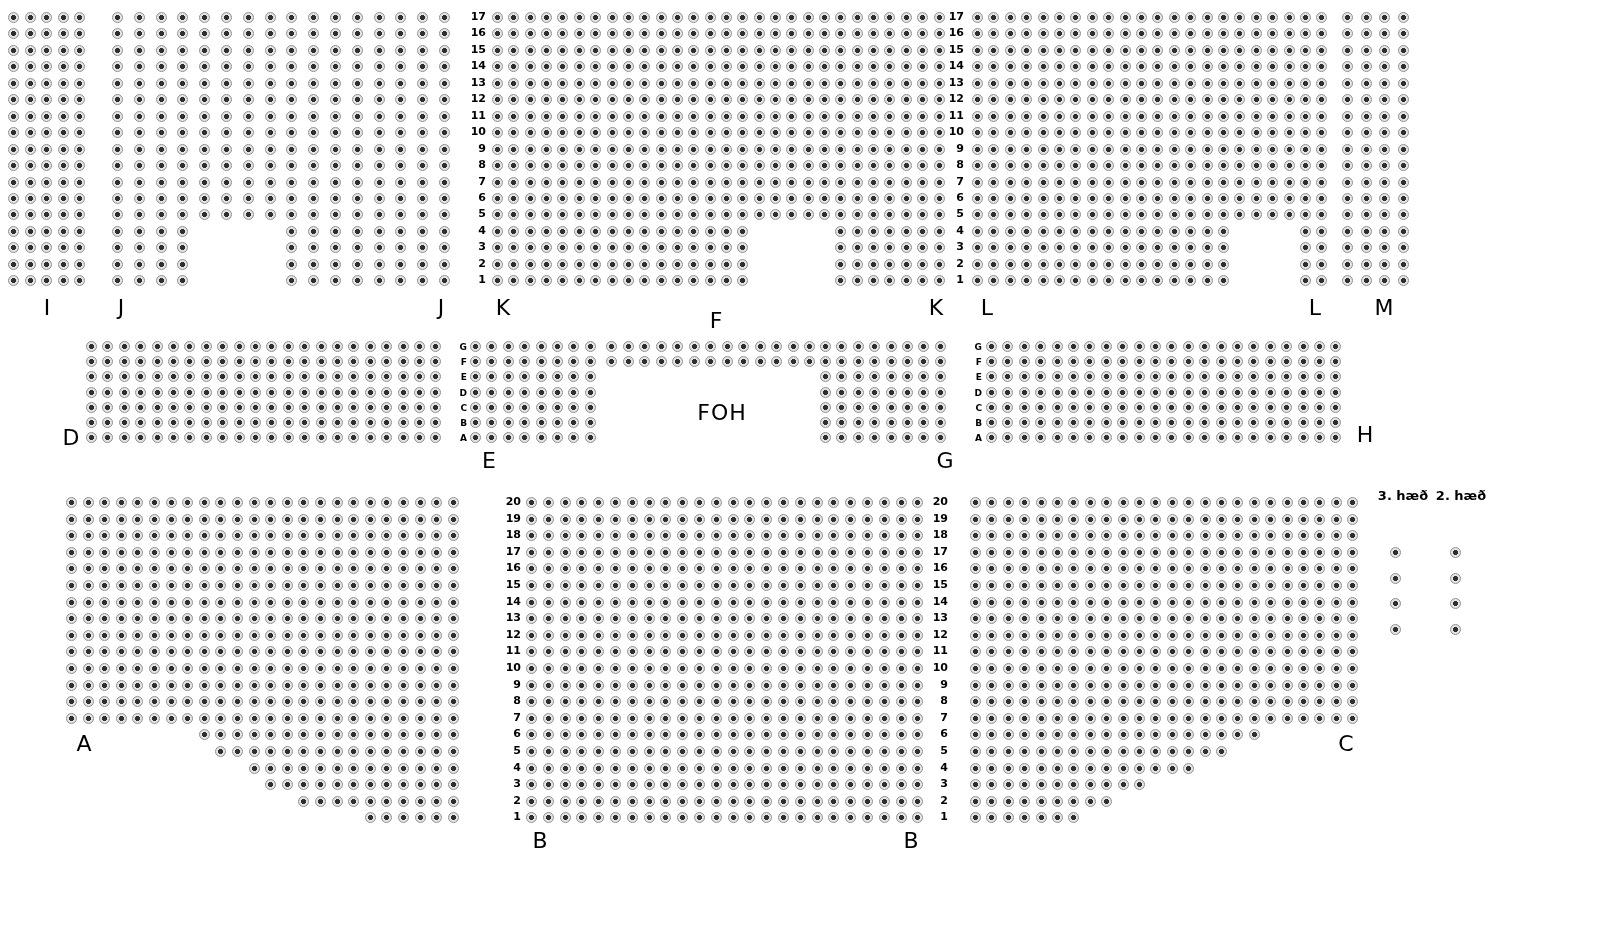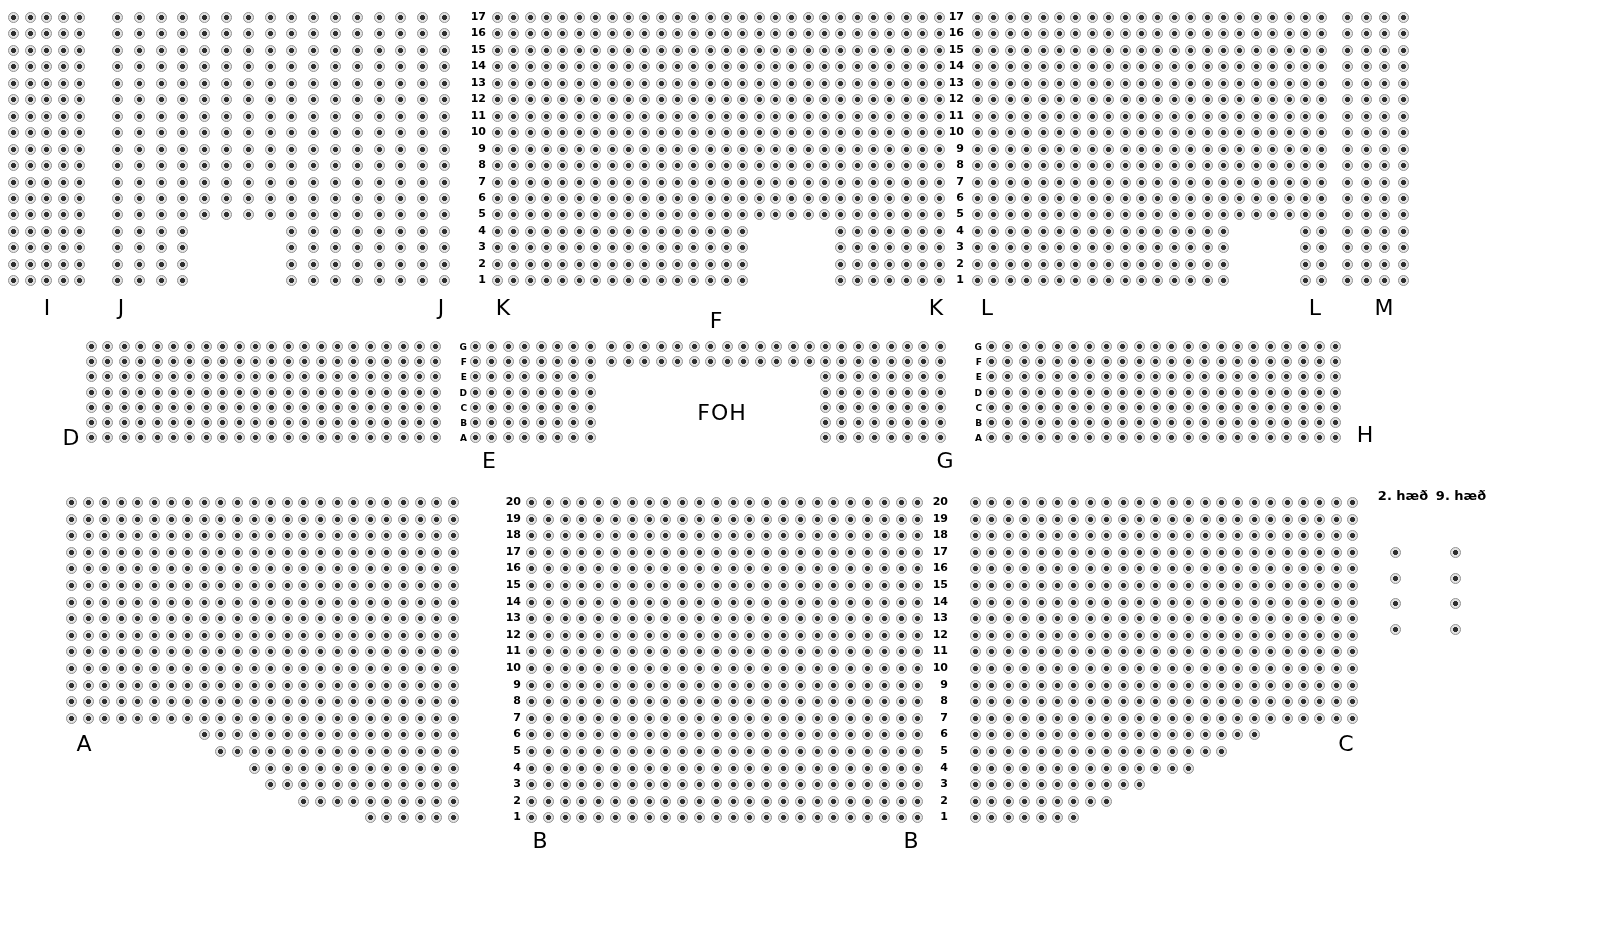--- a/index.html
+++ b/index.html
@@ -54,22 +54,22 @@
     transform: translateX(-100%);
     line-height: 1;
     white-space: nowrap;
   }
 </style>
 </head>
 <body>
 
 <div id="stage">
   <div class="foh" style="left: 722px; top: 402px;">FOH</div>
-  <div class="floor-label" style="left: 1403px; top: 489px;">2. hæð</div>
-  <div class="floor-label" style="left: 1461px; top: 489px;">9. hæð</div>
+  <div class="floor-label" style="left: 1403px; top: 489px;">3. hæð</div>
+  <div class="floor-label" style="left: 1461px; top: 489px;">2. hæð</div>
 <div>
       <div class="seat" style="left: 8px; top: 12px;"></div>
       <div class="seat" style="left: 24.5px; top: 12px;"></div>
       <div class="seat" style="left: 41px; top: 12px;"></div>
       <div class="seat" style="left: 57.5px; top: 12px;"></div>
       <div class="seat" style="left: 74px; top: 12px;"></div>
       <div class="seat" style="left: 8px; top: 28.4px;"></div>
       <div class="seat" style="left: 24.5px; top: 28.4px;"></div>
       <div class="seat" style="left: 41px; top: 28.4px;"></div>
       <div class="seat" style="left: 57.5px; top: 28.4px;"></div>

